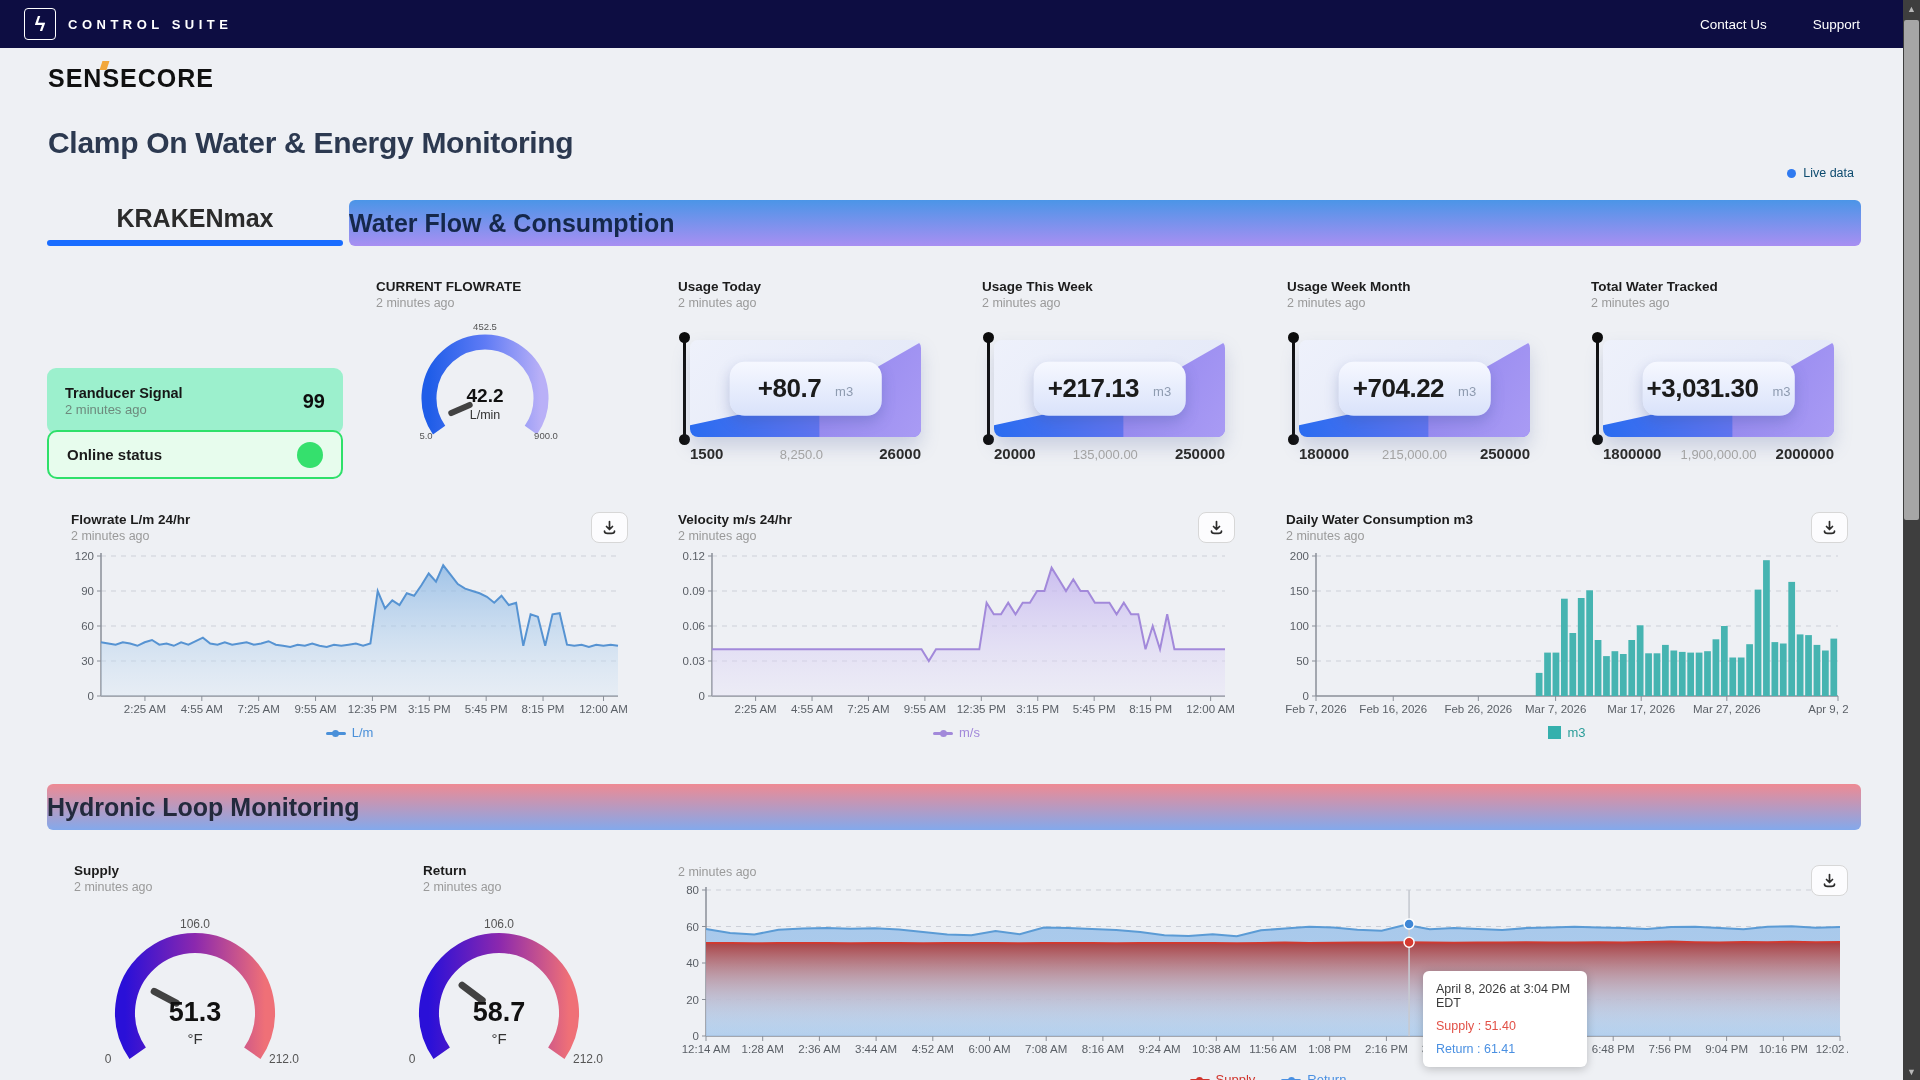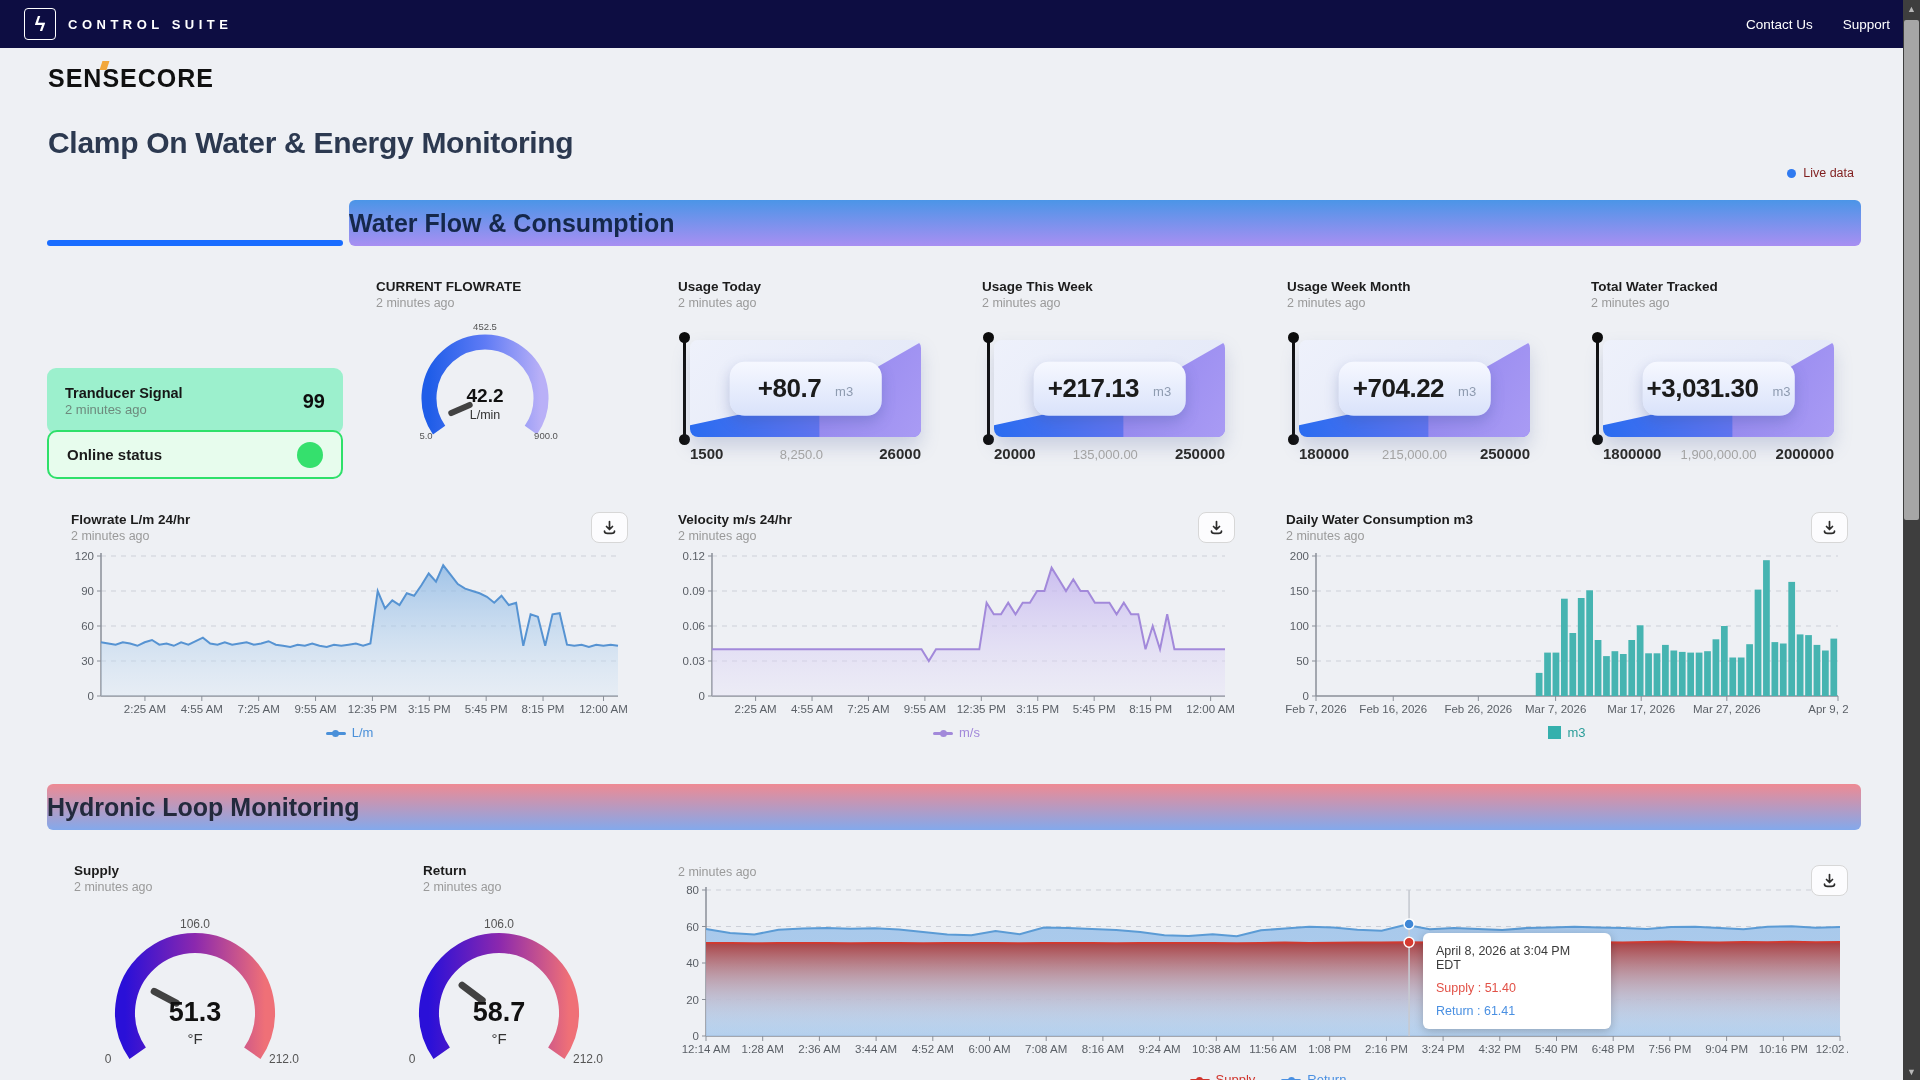--- a/index.html
+++ b/index.html
@@ -3,33 +3,33 @@
 <meta charset="utf-8">
 <style>
   html,body{margin:0;padding:0}
   body{width:1920px;height:1080px;background:#eef0f4;font-family:"Liberation Sans",sans-serif;overflow:hidden;position:relative;color:#1d1d1d}
 
   
   .navbar{position:absolute;left:0;top:0;width:1920px;height:48px;background:#0d0d42;display:flex;align-items:center;justify-content:space-between;padding:0 30px 0 24px;box-sizing:border-box}
   .brand{display:flex;align-items:center;gap:12px}
   .brandbox{width:30px;height:30px;border:1.6px solid #fff;border-radius:4px;display:flex;align-items:center;justify-content:center;color:#fff;font-size:20px;font-weight:700}
   .brandname{color:#fff;font-size:13px;font-weight:600;letter-spacing:4.5px}
-  .navlinks{display:flex;gap:30px;}
+  .navlinks{display:flex;gap:46px;margin-right:30px}
   .navlink{color:#fff;font-size:13.5px;font-weight:500;cursor:pointer}
 
   
   .sb{position:absolute;right:0;top:0;width:17px;height:1080px;background:#3e3e3e;z-index:50}
   .sb-btn{position:absolute;left:0;width:17px;height:17px;color:#b8b8b8;font-size:9px;display:flex;align-items:center;justify-content:center;cursor:pointer}
   .sb-thumb{position:absolute;left:1px;top:20px;width:15px;height:500px;background:#a6a6a6;border-radius:2px;cursor:pointer}
 
   
   .senselogo{position:absolute;left:48px;top:64px;font-size:25px;font-weight:900;letter-spacing:1px;color:#101010}
   .senselogo .accent{position:absolute;left:53px;top:-3px;width:7px;height:9px;background:#f2a73b;transform:skewX(-18deg)}
   .page-title{position:absolute;left:48px;top:126px;font-size:30px;font-weight:700;color:#2c3950;letter-spacing:-0.3px}
-  .live{position:absolute;right:66px;top:166px;display:flex;align-items:center;gap:7px;font-size:12.5px;color:#7f1d1d}
+  .live{position:absolute;right:66px;top:166px;display:flex;align-items:center;gap:7px;font-size:12.5px;color:#0c4a6e}
   .live .dot{width:9px;height:9px;border-radius:50%;background:#2f7af0}
 
   .kraken{position:absolute;left:47px;top:200px;width:296px;height:46px;text-align:center}
   .kraken .name{font-size:25px;font-weight:700;color:#2b2b2b;line-height:36px}
   .kraken .bar{position:absolute;left:0;bottom:0;width:100%;height:6px;border-radius:3px;background:#1a6dff}
 
   .sec-header{position:absolute;height:46px;border-radius:6px;display:flex;align-items:center;font-size:25px;font-weight:700}
   .sec-water{left:349px;top:200px;width:1512px;background:linear-gradient(180deg,#4b95e7 0%,#a88ff2 100%);color:#15284b}
   .sec-hydro{left:47px;top:784px;width:1814px;background:linear-gradient(180deg,#ee8a93 0%,#83a9ec 100%);color:#232a3d}
 
@@ -79,21 +79,21 @@
   svg.plot{display:block;margin-top:5px}
   svg.plot text.tick{font-size:11.5px;fill:#5a5f66;font-family:"Liberation Sans",sans-serif}
   .legend{display:flex;justify-content:center;gap:26px;margin-top:7px;font-size:13px;font-weight:500;align-items:center}
   .lglyph{display:inline-block;width:20px;height:3px;border-radius:2px;background:currentColor;position:relative;vertical-align:middle;margin-right:6px}
   .lglyph::after{content:"";position:absolute;left:6.5px;top:-2px;width:7px;height:7px;border-radius:50%;background:currentColor}
   .lsq{display:inline-block;width:13px;height:13px;background:#35b0ad;margin-right:6px;vertical-align:-2px}
   .c-blue{color:#4a90d9}.c-purple{color:#a289da}.c-teal{color:#2a9d99}.c-red{color:#d0342c}.c-lblue{color:#4a90e2}
   .litem{cursor:pointer}
 
   
-  .tooltip{position:absolute;left:1423px;top:933px;width:188px;background:#fff;border-radius:6px;box-shadow:0 2px 10px rgba(0,0,0,.22);padding:11px 13px;box-sizing:border-box;z-index:10}
+  .tooltip{position:absolute;left:1423px;top:971px;width:164px;background:#fff;border-radius:6px;box-shadow:0 2px 10px rgba(0,0,0,.22);padding:11px 13px;box-sizing:border-box;z-index:10}
   .tooltip .tt-date{font-size:12.5px;color:#3a3a3a}
   .tooltip .tt-supply{font-size:12.5px;color:#e25147;margin-top:9px}
   .tooltip .tt-return{font-size:12.5px;color:#4a90e2;margin-top:9px}
   .loop-legend{position:absolute;left:1098px;top:1072px;width:340px;display:flex;justify-content:center;gap:26px;font-size:13px;font-weight:500;align-items:center}
 </style>
 </head>
 <body>
 
 <div class="navbar">
   <div class="brand">
@@ -116,20 +116,21 @@
   <span>SENSECORE</span>
   <span class="accent"></span>
 </div>
 <div class="page-title">Clamp On Water &amp; Energy Monitoring</div>
 <div class="live">
   <span class="dot"></span>
   <span>Live data</span>
 </div>
 
 <div class="kraken">
+  <div class="name">KRAKENmax</div>
   <div class="bar"></div>
 </div>
 <div class="sec-header sec-water">
   <span>Water Flow &amp; Consumption</span>
 </div>
 <div class="sec-header sec-hydro">
   <span>Hydronic Loop Monitoring</span>
 </div>
 
 <div class="gauge-block" style="left:376px;top:279px;width:216px">

